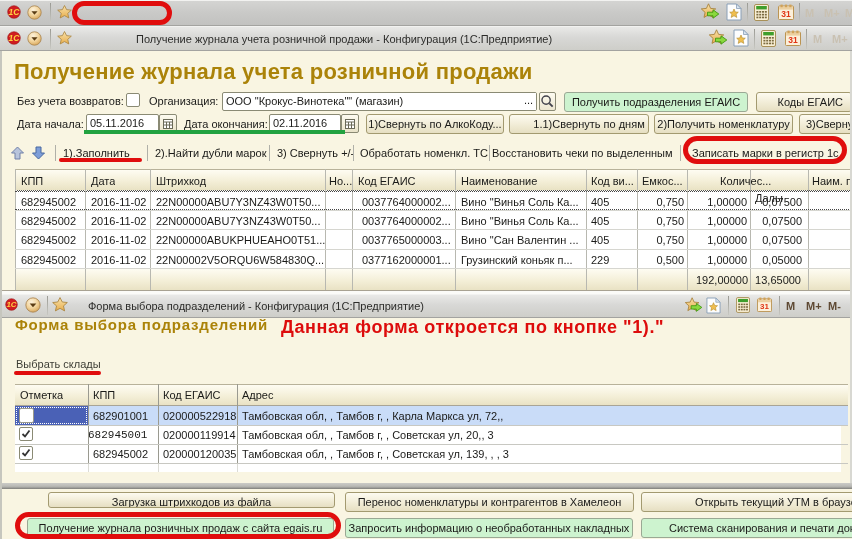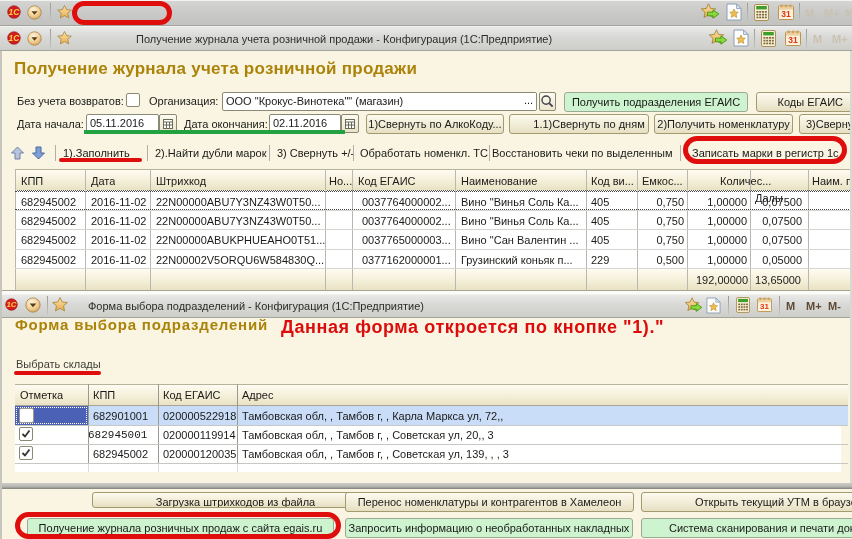--- a/index.html
+++ b/index.html
@@ -145,21 +145,21 @@
         <rect x="2.5" y="0.6" width="2.2" height="2.6" fill="#d0a258"></rect>
         <rect x="6.9" y="0.6" width="2.2" height="2.6" fill="#d0a258"></rect>
         <rect x="11.3" y="0.6" width="2.2" height="2.6" fill="#d0a258"></rect>
         <text x="8" y="13" font-size="8.5" font-weight="bold" fill="#e03515" text-anchor="middle" font-family="Liberation Sans">31</text>
       </svg></div>
 <div class="sep" style="left:806px; top:29px; height:20px;"></div>
 <div class="mm" style="left:813px; top:33px; color:#c9c1b2;">M</div>
 <div class="mm" style="left:832px; top:33px; color:#c9c1b2;">M+</div>
 
 <div class="cream" style="top:51px; height:239px;"></div>
-<div class="abs" style="left:14px; top:59px; font-size:17px; font-weight:bold; color:#ab8309; letter-spacing:0.25px; white-space:nowrap;">Получение журнала учета розничной продажи</div>
+<div class="abs" style="left:14px; top:59px; font-size:22px; font-weight:bold; color:#ab8309; letter-spacing:0.25px; white-space:nowrap;">Получение журнала учета розничной продажи</div>
 
 <div class="lbl" style="left:17px; top:95px;">Без учета возвратов:</div>
 <div class="chk" style="left:126px; top:93px;"></div>
 <div class="lbl" style="left:149px; top:95px;">Организация:</div>
 <div class="inp" style="left:222px; top:92px; width:315px; height:19px;">ООО "Крокус-Винотека"" (магазин)</div>
 <div class="abs" style="left:521px; top:93px; width:15px; height:17px; background:#fff; text-align:center; padding-top:1px;">...</div>
 <div class="abs" style="left:539px; top:92px; width:17px; height:19px; border:1px solid #8a8a74; border-radius:2px; background:linear-gradient(#fdfbf0,#ece6d0);"></div>
 <div class="abs" style="left:540px; top:94px;"><svg width="15" height="15" viewBox="0 0 16 16">
         <circle cx="6.5" cy="6.5" r="4.4" fill="none" stroke="#41414b" stroke-width="1.5"></circle>
         <line x1="10" y1="10" x2="13.5" y2="13.5" stroke="#41414b" stroke-width="2"></line>
@@ -391,21 +391,21 @@
       <div class="vline" style="left:222px; top:79px; height:9px; background:#dcdcd6;"></div>
 
   <div class="hline" style="left:0; top:41px; width:833px; background:#c8c8c2;"></div>
   <div class="hline" style="left:0; top:60px; width:833px; background:#c8c8c2;"></div>
   <div class="hline" style="left:0; top:79px; width:833px; background:#c8c8c2;"></div>
 </div>
 
 <div class="abs" style="top:483px; left:0; width:852px; height:6px; background:linear-gradient(#cbcbc7 0%,#b8b8b4 55%,#8f8f8b 90%,#6f6f6b 100%);"></div>
 
 <div class="cream" style="top:490px; height:49px;"></div>
-<div class="btn" style="left:48px; top:492px; width:287px; height:16px;margin-left:44px;">Загрузка штрихкодов из файла</div>
+<div class="btn" style="left:48px; top:492px; width:287px; height:16px;">Загрузка штрихкодов из файла</div>
 <div class="btn" style="left:345px; top:492px; width:289px; height:20px;">Перенос номенклатуры и контрагентов в Хамелеон</div>
 <div class="btn" style="left:641px; top:492px; width:219px; height:20px; text-align:left; padding-left:53px;">Открыть текущий УТМ в браузере</div>
 <div class="btng" style="left:27px; top:518px; width:307px; height:20px;">Получение журнала розничных продаж с сайта egais.ru</div>
 <div class="btng" style="left:345px; top:518px; width:288px; height:20px;">Запросить информацию о необработанных накладных</div>
 <div class="btng" style="left:641px; top:518px; width:219px; height:20px; text-align:left; padding-left:27px;">Система сканирования и печати документов</div>
 <div class="redoval" style="left:15px; top:512px; width:326px; height:27px; border-radius:14px;"></div>
 
 <div class="abs" style="top:51px; left:0; width:2px; height:488px; background:#c6c6be;"></div>
 <div class="abs" style="top:51px; left:850px; width:2px; height:432px; background:#d8d8d2;"></div>
 

